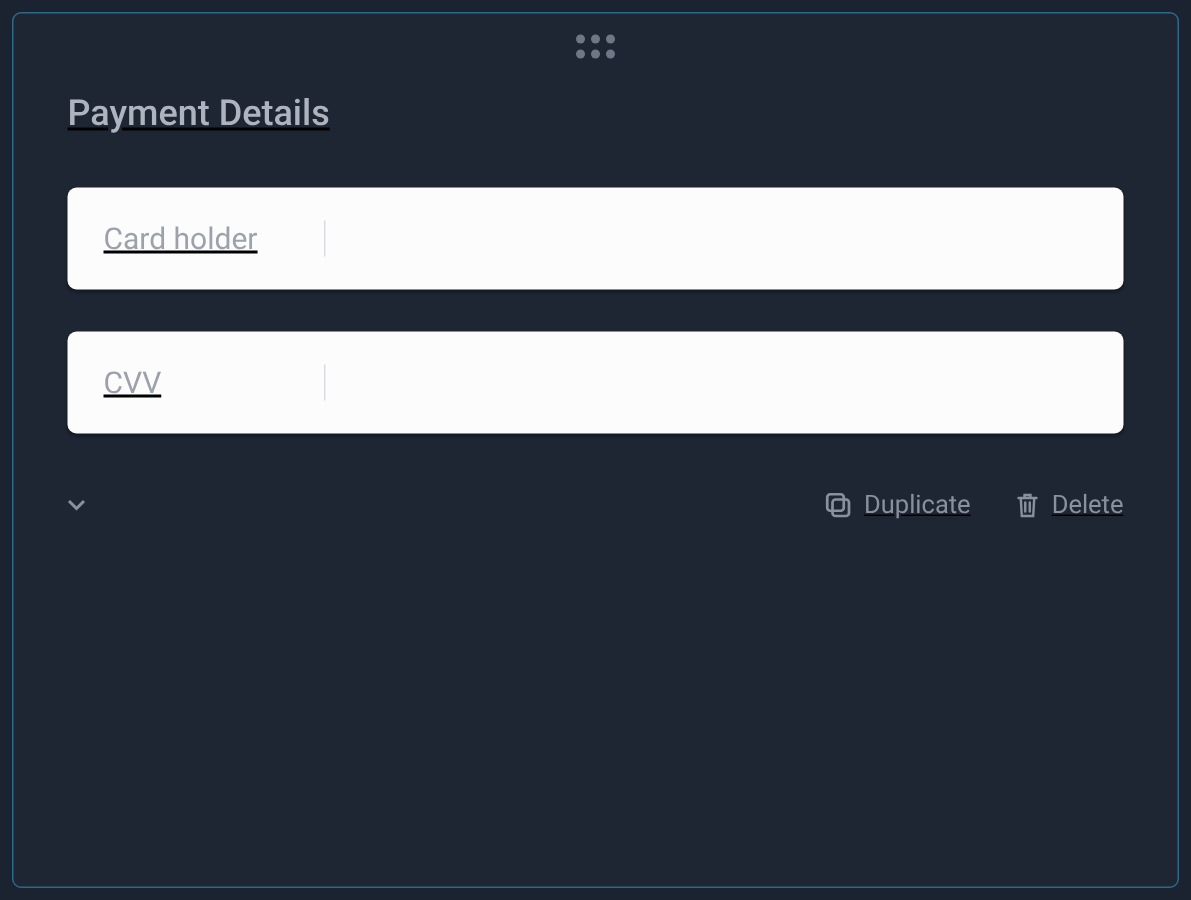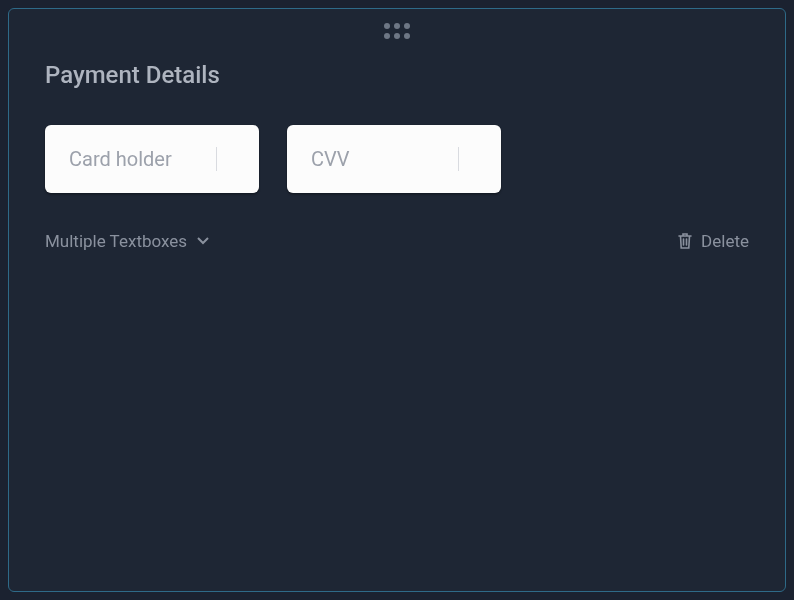--- a/index.html
+++ b/index.html
@@ -7,20 +7,21 @@
     width: 794px;
     height: 600px;
     background: #1b2230;
     font-family: -apple-system, BlinkMacSystemFont, "Segoe UI", Roboto, sans-serif;
     overflow: hidden;
   }
   .canvas {
     width: 794px;
     height: 600px;
     padding: 8px;
+    text-decoration: underline;
   }
   .card {
     width: 100%;
     height: 100%;
     border: 1px solid #2e6a88;
     border-radius: 6px;
     background: #1e2634;
     padding: 0 36px 20px 36px;
     display: flex;
     flex-direction: column;
@@ -43,21 +44,21 @@
     border-radius: 50%;
   }
   .title {
     color: #aeb4bf;
     font-size: 24px;
     font-weight: 500;
     padding: 12px 0 18px 0;
   }
   .fields {
     display: flex;
-    flex-direction: row;
+    flex-direction: column;
     gap: 28px;
     padding: 18px 0 8px 0;
   }
   .field {
     background: #fcfcfc;
     border-radius: 6px;
     height: 68px;
     display: flex;
     align-items: center;
     padding: 0 24px;
@@ -129,28 +130,34 @@
 
       <div class="field">
         <div class="field-label">CVV</div>
         <div class="field-value"></div>
       </div>
 
     </div>
 
     <div class="toolbar">
       <div class="type-picker">
-        <span>Multiple Textboxes</span>
         <svg width="12" height="8" viewBox="0 0 12 8">
             <path d="M1 1 L6 6 L11 1" fill="none" stroke="#8a919e" stroke-width="2"></path>
           </svg>
       </div>
 
       <div class="spacer"></div>
 
+      <div class="tool-btn">
+        <svg width="18" height="18" viewBox="0 0 18 18">
+          <rect x="5" y="5" width="11" height="11" rx="2" fill="none" stroke="#8a919e" stroke-width="1.8"></rect>
+          <rect x="1.5" y="1.5" width="11" height="11" rx="2" fill="none" stroke="#8a919e" stroke-width="1.8"></rect>
+        </svg>
+        <span>Duplicate</span>
+      </div>
 
 
       <div class="tool-btn">
         <svg width="16" height="18" viewBox="0 0 16 18">
           <path d="M2 4 H14 M6 4 V2 H10 V4 M3.5 4 L4.2 16 H11.8 L12.5 4 M6.5 7 V13 M9.5 7 V13" fill="none" stroke="#8a919e" stroke-width="1.6" stroke-linecap="round"></path>
         </svg>
         <span>Delete</span>
       </div>
     </div>
 

